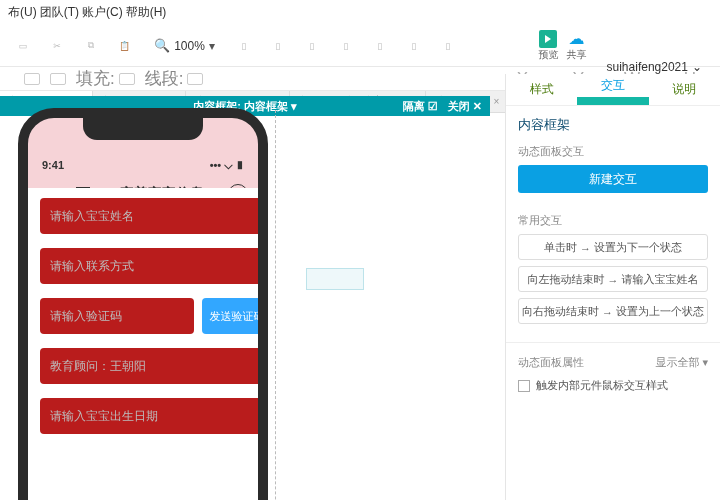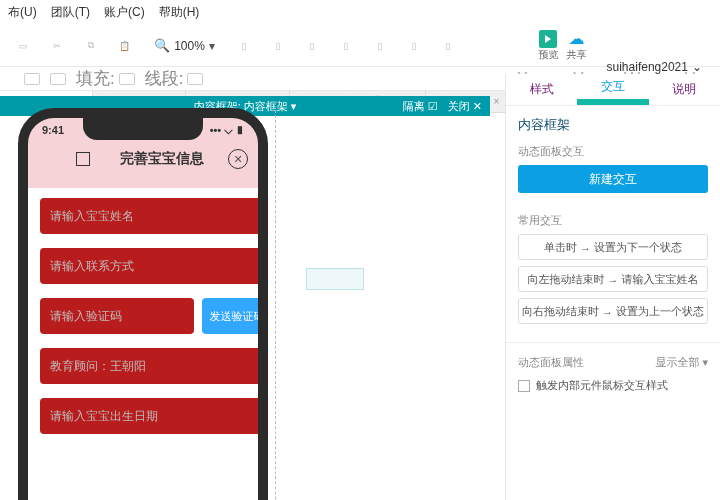--- a/index.html
+++ b/index.html
@@ -1,19 +1,19 @@
 <!DOCTYPE html>
 <html><head>
 <meta charset="utf-8">
 <style>
   * { box-sizing: border-box; margin: 0; padding: 0; }
   body { font-family: "Microsoft YaHei", -apple-system, sans-serif; font-size: 12px; color: #555; background: #fff; width: 720px; height: 500px; overflow: hidden; position: relative; }
 
   
-  .menu-bar { display: flex; gap: 14px; padding: 4px 8px; font-size: 12px; color: #333; }
+  .menu-bar { display: flex; gap: 3px; padding: 4px 8px; font-size: 12px; color: #333; }
   .menu-bar span { cursor: default; }
 
   
   .toolbar { display: flex; align-items: center; height: 42px; border-bottom: 1px solid #e8e8e8; padding: 0 8px; gap: 4px; }
   .tool-group { display: flex; gap: 4px; align-items: center; }
   .tool-btn { width: 30px; height: 30px; display: flex; flex-direction: column; align-items: center; justify-content: center; color: #bbb; font-size: 9px; }
   .zoom { display: flex; align-items: center; gap: 4px; padding: 0 10px; }
   .zoom-icon { color: #0aa0e3; font-size: 13px; }
   .zoom-val { color: #333; font-size: 12px; }
   .spacer { flex: 1; }
@@ -30,47 +30,47 @@
   .mini-sw { width: 16px; height: 12px; border: 1px solid #ccc; border-radius: 2px; }
   .dim-lbl { width: 46px; text-align: right; color: #aaa; }
 
   
   .tab-strip { display: flex; height: 22px; background: #f7f7f7; border-bottom: 1px solid #ddd; overflow: hidden; }
   .tab { display: flex; align-items: center; gap: 4px; padding: 0 8px; border-right: 1px solid #ddd; font-size: 11px; color: #555; white-space: nowrap; background: #f0f0f0; }
   .tab.active { background: #fff; }
   .tab .x { color: #999; font-size: 10px; }
 
   
-  .canvas-head { position: absolute; left: 0; top: 96px; height: 20px; width: 490px; background: #009ba9; color: #fff; display: flex; align-items: center; justify-content: center; font-size: 11px; }
+  .canvas-head { position: absolute; left: 0; top: 96px; height: 20px; width: 490px; background: #009ba9; color: #fff; display: flex; align-items: center; justify-content: center; font-size: 11px; font-weight: bold; }
   .canvas-head .right { position: absolute; right: 8px; display: flex; gap: 10px; }
 
   
   .workspace { position: absolute; top: 116px; left: 0; width: 490px; bottom: 0; background: #fff; }
   .phone { position: absolute; left: 18px; top: -8px; width: 250px; height: 540px; border: 10px solid #2b2b2b; border-radius: 36px; background: #f6d3d7; overflow: hidden; }
   .notch { position: absolute; top: 0; left: 50%; transform: translateX(-50%); width: 120px; height: 22px; background: #2b2b2b; border-radius: 0 0 14px 14px; }
-  .status-bar { display: flex; justify-content: space-between; padding: 6px 14px 0; font-size: 11px; font-weight: 600; color: #333; }
+  .status-bar { display: flex; justify-content: space-between; padding: 6px 14px 0; font-size: 11px; font-weight: 600; color: #333; margin-top: 35px; }
   .app-bar { display: flex; align-items: center; justify-content: center; position: relative; height: 36px; margin-top: 4px; margin-left: 38px; }
   .app-title { font-size: 14px; font-weight: 600; color: #333; }
   .close-round { position: absolute; right: 10px; width: 20px; height: 20px; border: 1.5px solid #333; border-radius: 50%; display: flex; align-items: center; justify-content: center; font-size: 11px; }
   .menu-sq { position: absolute; left: 10px; width: 14px; height: 14px; border: 1.5px solid #333; }
 
   .form-area { position: absolute; top: 70px; left: 0; right: -26px; bottom: 0; background: #fff; padding: 10px 12px; }
   .field { height: 36px; background: #b91c1c; border-radius: 4px; display: flex; align-items: center; padding: 0 10px; color: #bdbdbd; font-size: 12px; margin-bottom: 14px; position: relative; }
   .code-row { display: flex; gap: 8px; position: relative; margin-bottom: 14px; }
   .code-row .field { flex: 1; margin-bottom: 0; }
   .send-btn { width: 70px; background: #32a7ff; color: #fff; border-radius: 4px; display: flex; align-items: center; justify-content: center; font-size: 11px; }
   .note-badge { position: absolute; width: 12px; height: 12px; background: #ffe259; border: 1px solid #d4b200; font-size: 8px; color: #7a5b00; display: flex; align-items: center; justify-content: center; }
   .helper-rect { position: absolute; left: 306px; top: 152px; width: 58px; height: 22px; border: 1px solid #bde3ea; background: #eef8fa; }
   .dash-guide { position: absolute; left: 275px; top: -6px; height: 540px; border-left: 1px dashed #bbb; }
 
   
   .inspector { position: absolute; right: 0; top: 74px; bottom: 0; width: 215px; border-left: 1px solid #e5e5e5; background: #fff; display: flex; flex-direction: column; }
   .insp-tabs { display: flex; height: 32px; border-bottom: 1px solid #eee; }
-  .insp-tab { flex: 1; display: flex; align-items: center; justify-content: center; font-size: 12px; color: #701a75; }
-  .insp-tab.active { color: #0aa0e3; border-bottom: 6px solid #14b8a6; }
+  .insp-tab { flex: 1; display: flex; align-items: center; justify-content: center; font-size: 12px; color: #4d7c0f; }
+  .insp-tab.active { color: #0aa0e3; border-bottom: 8px solid #14b8a6; }
   .insp-body { padding: 10px 12px; overflow: auto; }
   .insp-title { font-size: 13px; color: #0c4a6e; margin-bottom: 10px; }
   .sub-lbl { font-size: 11px; color: #888; margin: 6px 0; }
   .big-btn { width: 100%; height: 28px; background: #0aa0e3; color: #fff; border: none; border-radius: 3px; font-size: 12px; margin-bottom: 14px; }
   .preset-head { text-align: left; font-size: 11px; color: #888; margin: 6px 0; }
   .preset { width: 100%; height: 26px; border: 1px solid #ddd; border-radius: 3px; background: #fff; font-size: 11px; color: #555; margin-bottom: 6px; }
   .sec-split { height: 1px; background: #eee; margin: 12px -12px; }
   .row-between { display: flex; justify-content: space-between; align-items: center; font-size: 11px; color: #888; }
   .chk-row { display: flex; align-items: center; gap: 6px; margin-top: 8px; font-size: 11px; color: #555; }
   .chk { width: 12px; height: 12px; border: 1px solid #aaa; }

